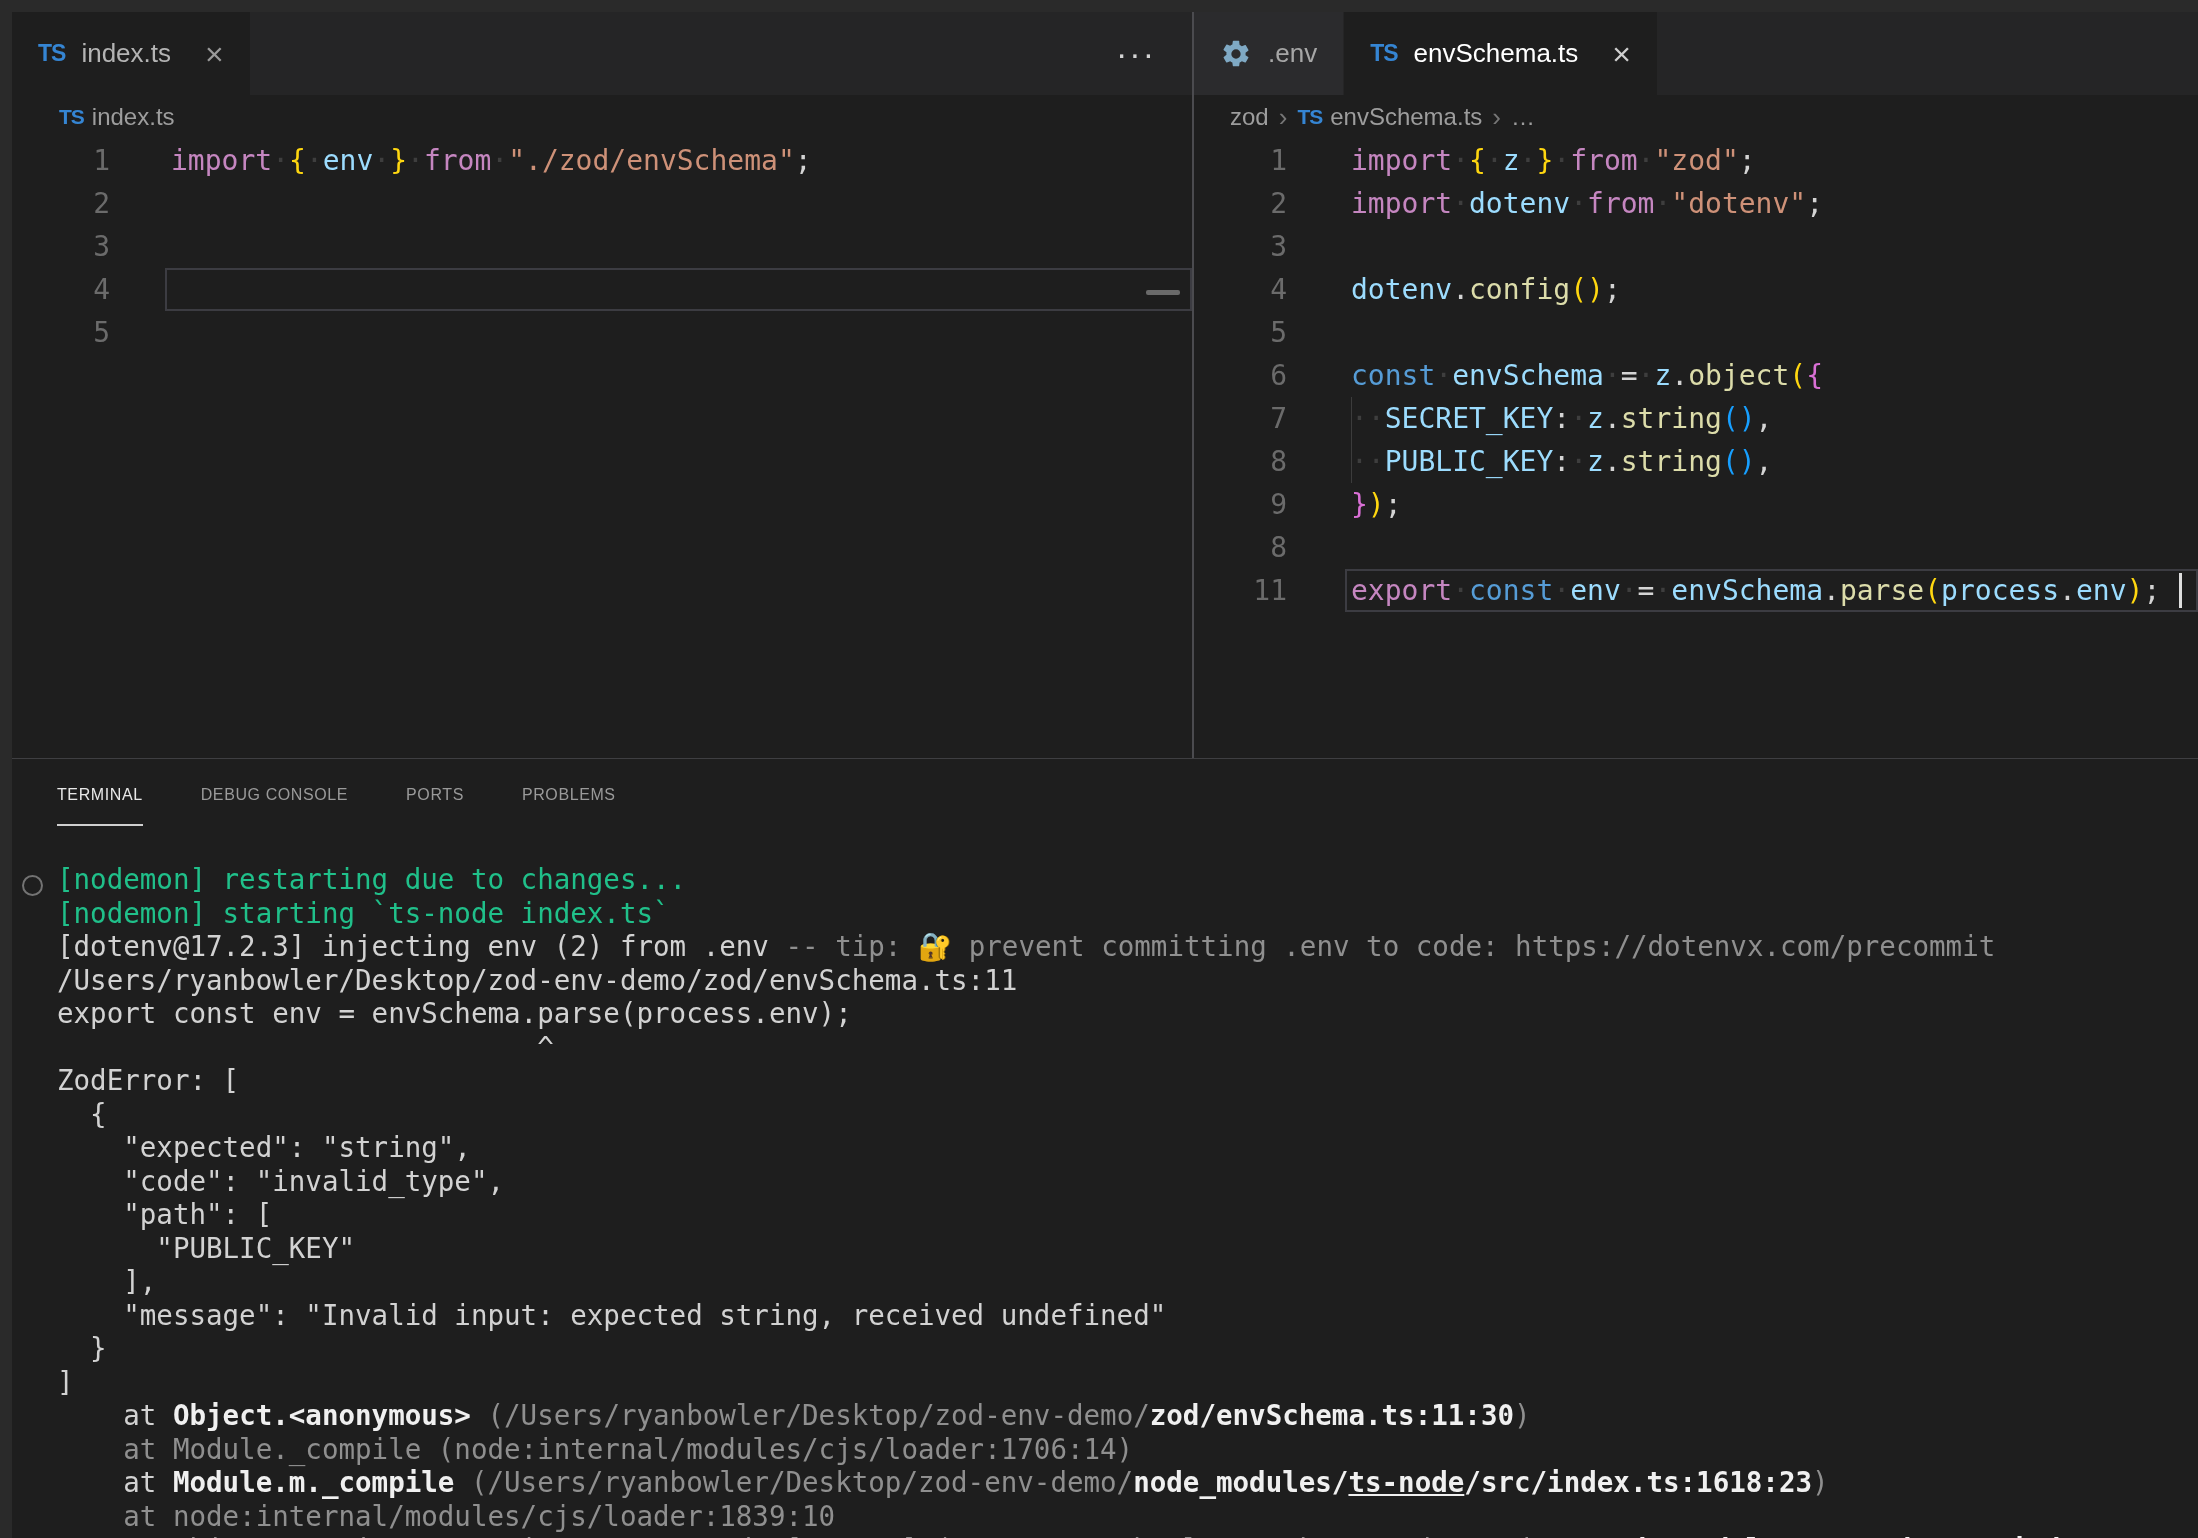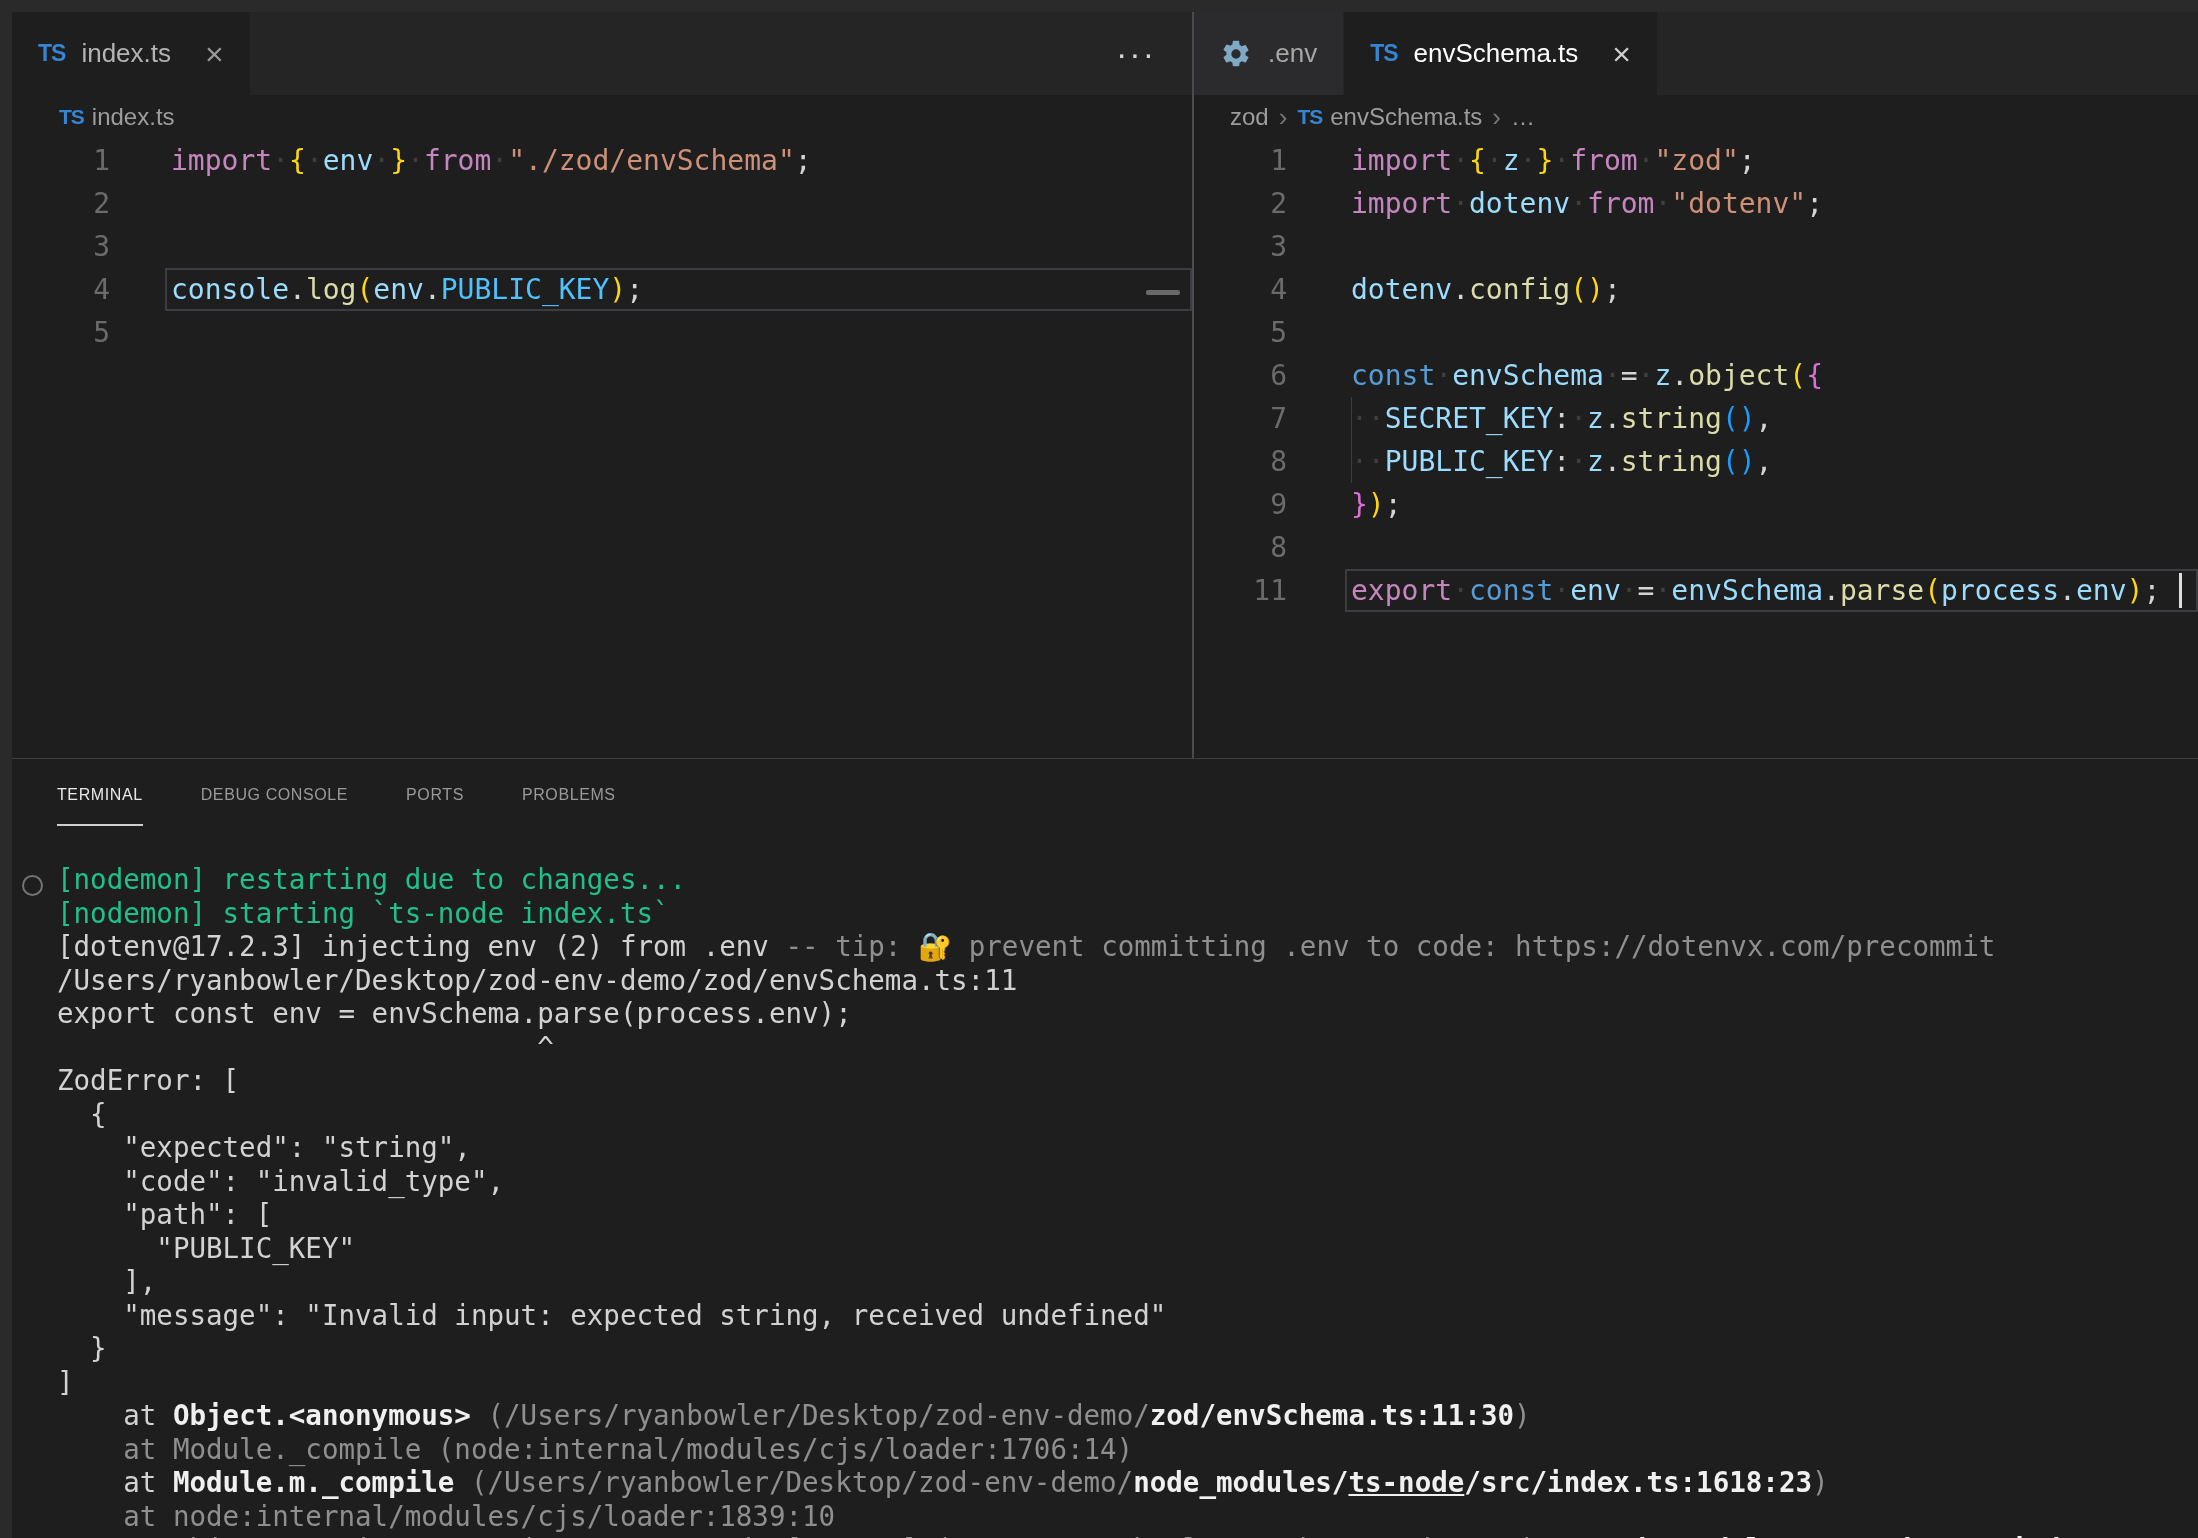--- a/index.html
+++ b/index.html
@@ -74,21 +74,21 @@
         <div class="actions">···</div>
       </div>
       <div id="bc-left" class="breadcrumb">
         <span class="bicon">TS</span>
         <span>index.ts</span>
       </div>
       <div id="left-code" class="code">
           <div class="code-row"><div class="ln">1</div><div class="src"><span class="tk-kw">import</span><span class="tk-ws">·</span><span class="tk-b1">{</span><span class="tk-ws">·</span><span class="tk-var">env</span><span class="tk-ws">·</span><span class="tk-b1">}</span><span class="tk-ws">·</span><span class="tk-kw">from</span><span class="tk-ws">·</span><span class="tk-str">"./zod/envSchema"</span><span class="tk-pun">;</span></div></div>
           <div class="code-row"><div class="ln">2</div><div class="src"></div></div>
           <div class="code-row"><div class="ln">3</div></div>
-          <div class="code-row"><div class="curbox"></div><div class="ln">4</div><div class="src"><span class="tk-var">console</span><span class="tk-pun">.</span><span class="tk-fn">log</span><span class="tk-b1">(</span><span class="tk-var">env</span><span class="tk-pun">.</span><span class="tk-cst">PUBLIC_KEY</span><span class="tk-b1">)</span><span class="tk-pun">;</span></div></div>
+          <div class="code-row"><div class="curbox"></div><div class="ln">4</div></div>
           <div class="code-row"><div class="ln">5</div><div class="src"></div></div>
         </div>
       <div class="ruler-dash"></div>
     </div>
 
     <div id="group-divider"></div>
 
     <div id="group-right" class="egroup">
       <div class="tabbar">
         <div class="tab inactive">

